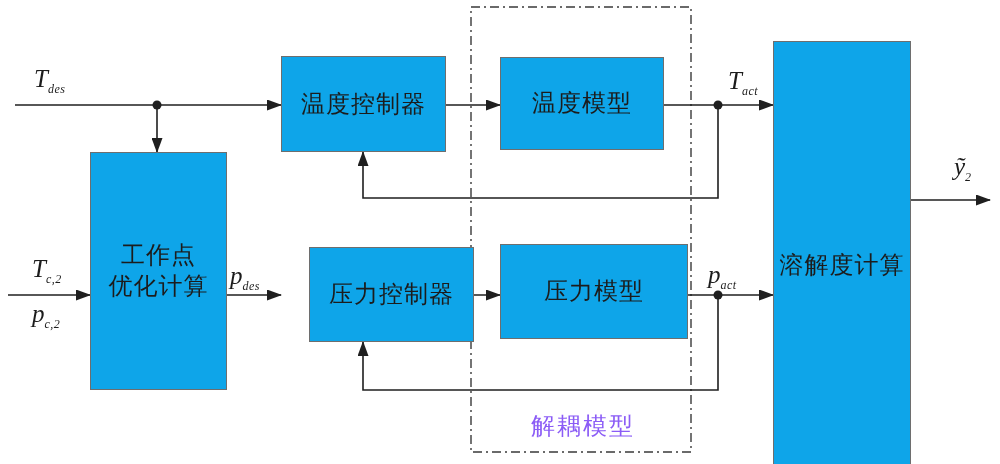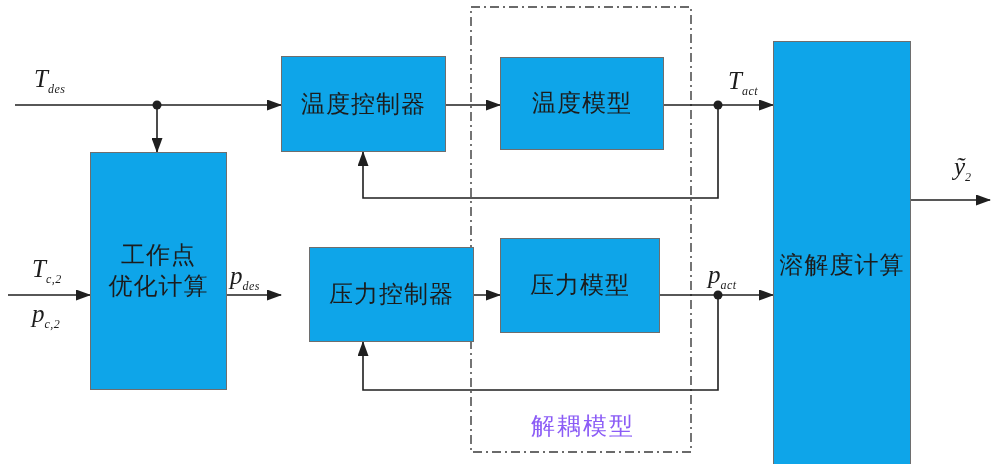--- a/index.html
+++ b/index.html
@@ -98,21 +98,21 @@
   </div>
 
   <div class="box" style="left:500px;top:57px;width:164px;height:93px;text-align:center;">
     <div>温度模型</div>
   </div>
 
   <div class="box" style="left:281px;top:247px;width:165px;height:95px;margin-left:28px;">
     <div>压力控制器</div>
   </div>
 
-  <div class="box" style="left:500px;top:238px;width:160px;height:95px;">
+  <div class="box" style="left:500px;top:244px;width:188px;height:95px;">
     <div>压力模型</div>
   </div>
 
   <div class="box" style="left:773px;top:41px;width:138px;height:449px;">
     <div>溶解度计算</div>
   </div>
 
   <div class="group-label" style="left:531px;top:410px;">解耦模型</div>
 
   <div class="sig" style="left:34px;top:66px;">

